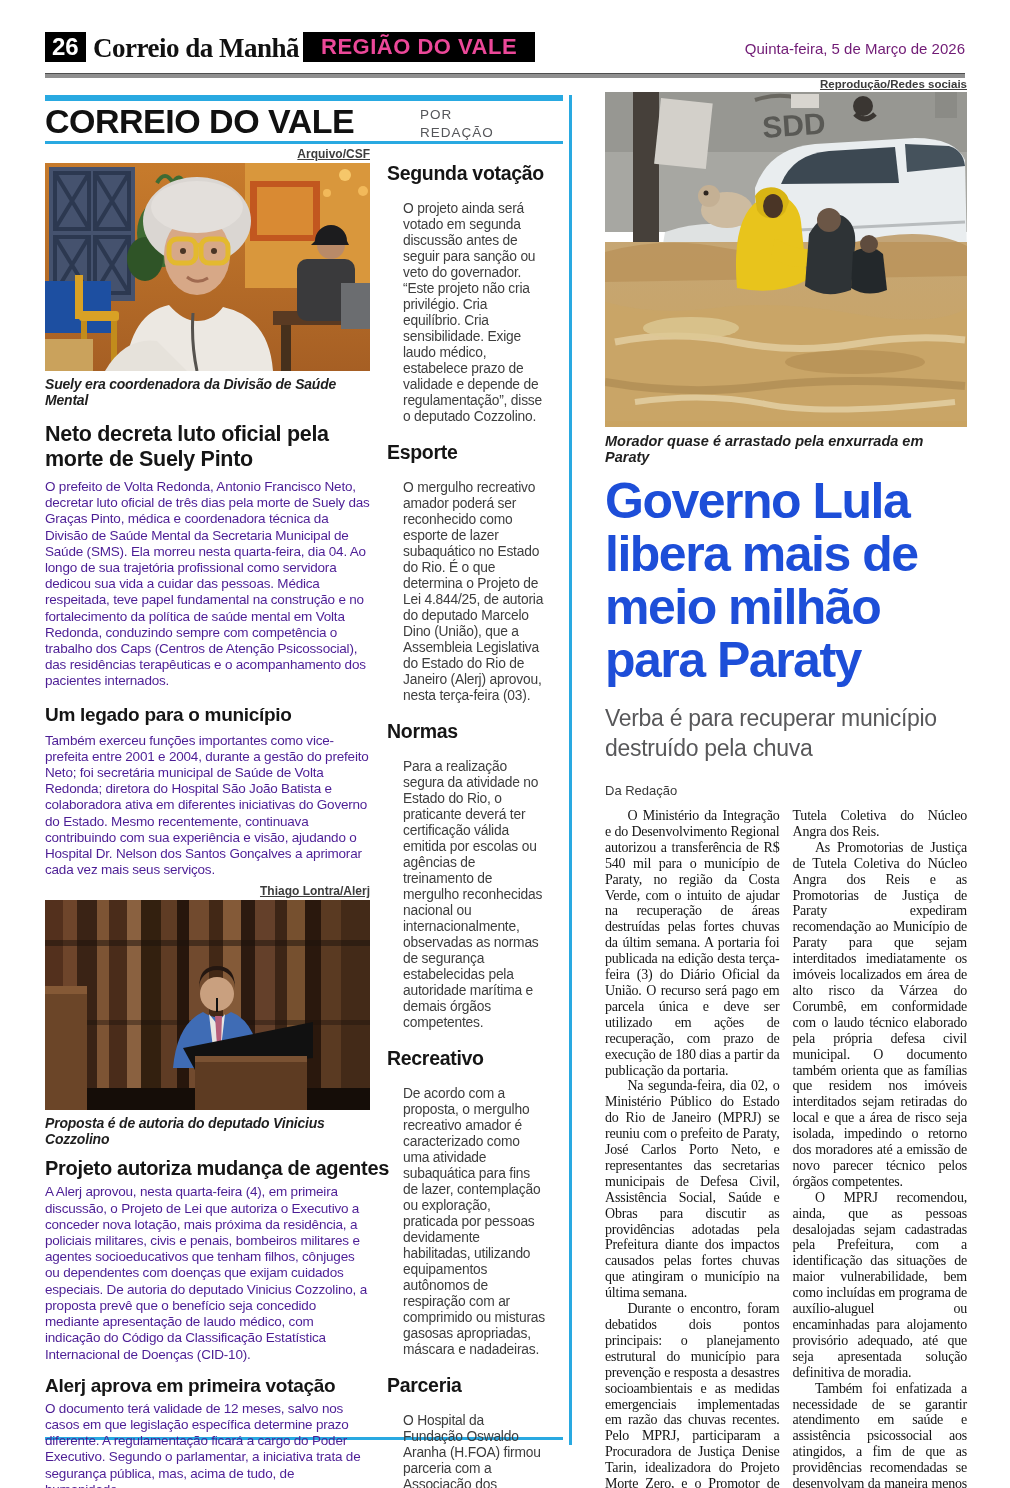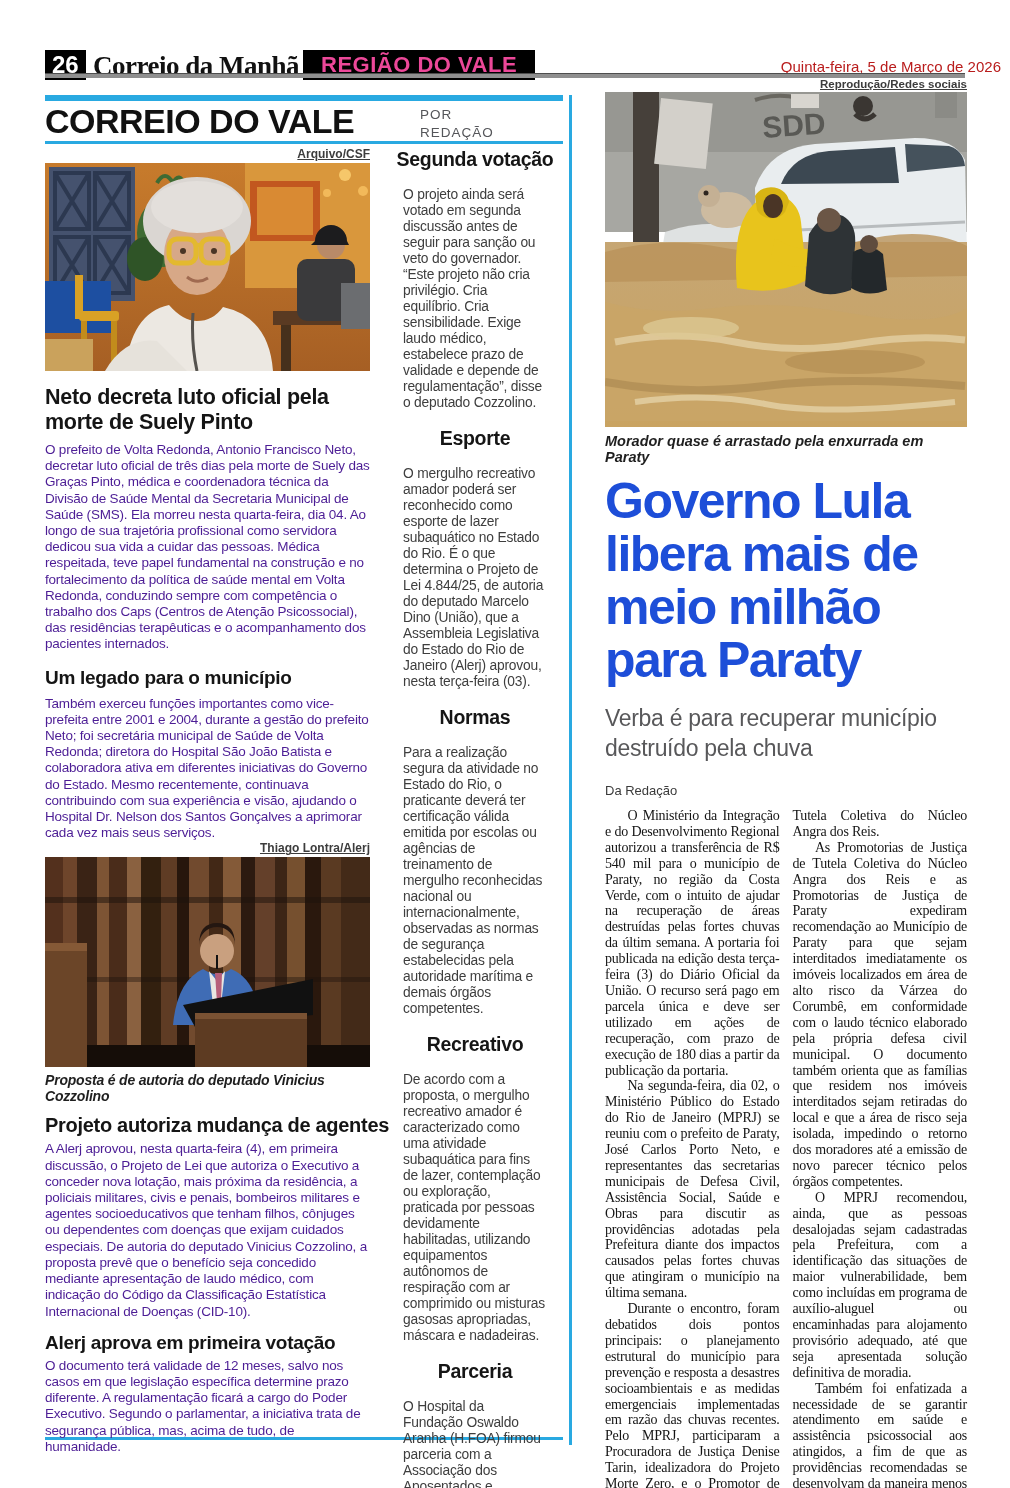--- a/index.html
+++ b/index.html
@@ -1,26 +1,26 @@
 <!DOCTYPE html>
 <html lang="pt"><head>
 <meta charset="utf-8">
 <style>
   html,body{margin:0;padding:0;background:#e9e9e9;}
   .page{position:relative;width:1010px;height:1488px;background:#ffffff;overflow:hidden;
         font-family:"Liberation Sans",sans-serif;color:#1a1a1a;}
   
-  .hdr{position:absolute;left:45px;top:50px;width:920px;height:32px;padding-left:36px;}
+  .hdr{position:absolute;left:45px;top:32px;width:920px;height:32px;}
   .pagenum{position:absolute;left:0;top:0;background:#000;color:#fff;font-weight:bold;
            font-size:24px;line-height:30px;padding:0 7px;}
   .nameplate{position:absolute;left:48px;top:1px;font-family:"Liberation Serif",serif;
              font-weight:bold;font-size:27px;letter-spacing:-0.5px;color:#111;text-align:center;}
   .section-banner{position:absolute;left:258px;top:0;background:#000;color:#ec4899;
                   font-weight:bold;font-size:22px;line-height:30px;padding:0 18px;letter-spacing:0.5px;}
-  .hdr-date{position:absolute;right:0;top:8px;font-size:15px;color:#b91c1c;}
+  .hdr-date{position:absolute;right:0;top:8px;font-size:15px;color:#701a75;}
   .hdr-rule{position:absolute;left:45px;top:73px;width:920px;height:4px;background:#8f8f8f;border-top:1px solid #4d4d4d;}
   
   .blue-top{position:absolute;left:45px;top:95px;width:518px;height:6px;}
   .blue-rule2{position:absolute;left:45px;top:141px;width:518px;height:3px;}
   .blue-bottom{position:absolute;left:45px;top:1437px;width:518px;height:3px;}
   .vdivider{position:absolute;left:569px;top:95px;width:3px;height:1350px;}
   
   .masthead{position:absolute;left:45px;top:102px;font-size:34px;font-weight:800;
             letter-spacing:-0.5px;color:#111;}
   .por-redacao{position:absolute;left:420px;top:106px;width:110px;font-size:13.5px;
@@ -31,21 +31,21 @@
   .col-right{position:absolute;left:605px;top:78px;width:362px;}
   .credit{font-size:12px;font-weight:bold;color:#3c3c3c;text-align:right;margin:0 0 2px 0;text-decoration:underline;}
   .caption{font-size:14px;font-style:italic;font-weight:600;color:#1f1f1f;margin:5px 0 0 0;letter-spacing:-0.2px;}
   .photo{display:block;width:100%;}
   
   .h-main{font-size:21.5px;line-height:25px;font-weight:700;letter-spacing:-0.3px;margin:14px 0 0 0;color:#151515;}
   .h-sub{font-size:19px;font-weight:700;letter-spacing:-0.3px;margin:14px 0 0 0;color:#151515;white-space:nowrap;}
   .body-sans{font-size:13.5px;line-height:16.2px;letter-spacing:-0.2px;color:#4c1d95;margin:7px 0 0 0;}
   .body-sans p{margin:0;}
   
-  .mid-h{font-size:19.5px;font-weight:700;letter-spacing:-0.3px;margin:1px 0 3px 0;color:#151515;text-align:center;}
+  .mid-h{font-size:19.5px;font-weight:700;letter-spacing:-0.3px;margin:15px 0 3px 0;color:#151515;}
   .mid-b{font-size:13.8px;line-height:16px;letter-spacing:-0.2px;color:#3e3e3e;margin:16px;}
   
   .r-caption{font-size:14.5px;font-style:italic;font-weight:600;color:#1f1f1f;margin:6px 0 0 0;}
   .r-headline{margin:10px 0 0 0;font-size:50px;line-height:53px;font-weight:700;letter-spacing:-1.5px;color:#1d4ed8;}
   .r-headline span{display:block;white-space:nowrap;}
   .r-sub{margin:16px 0 0 0;font-size:23px;line-height:30px;font-weight:400;letter-spacing:-0.3px;color:#58585a;}
   .r-byline{margin:20px 0 10px 0;font-size:13px;color:#3a3a3a;}
   .r-body{font-family:"Liberation Serif",serif;font-size:14px;line-height:15.9px;letter-spacing:-0.2px;
           color:#141414;text-align:justify;column-count:2;column-gap:13px;}
   .r-body p{margin:0;text-indent:1.6em;}
@@ -121,30 +121,31 @@
       <rect x="124" y="76" width="27" height="24" rx="8" fill="none" stroke="#e3b92f" stroke-width="5"></rect>
       <rect x="156" y="76" width="27" height="24" rx="8" fill="none" stroke="#e3b92f" stroke-width="5"></rect>
       <path d="M151 82 h6" stroke="#e3b92f" stroke-width="4"></path>
       <circle cx="138" cy="88" r="3" fill="#4a3526"></circle>
         <circle cx="169" cy="88" r="3" fill="#4a3526"></circle>
       <path d="M142 114 q10 8 21 1" stroke="#a06a50" stroke-width="3" fill="none"></path>
       <path d="M80 208 q6 -58 44 -66 q14 16 28 16 q16 0 26 -14 q46 10 50 64 z" fill="#ece8e2"></path>
       <path d="M148 150 q-2 30 4 58" stroke="#55524e" stroke-width="3" fill="none"></path>
       <path d="M60 208 q20 -34 52 -30 l30 30 z" fill="#e6e2db"></path>
     </svg>
+    <p class="caption">Suely era coordenadora da Divisão de Saúde Mental</p>
 
     <h2 class="h-main">
         <span style="display:block">Neto decreta luto oficial pela</span>
         <span style="display:block">morte de Suely Pinto</span>
       </h2>
     <div class="body-sans">O prefeito de Volta Redonda, Antonio Francisco Neto, decretar luto oficial de três dias pela morte de Suely das Graças Pinto, médica e coordenadora técnica da Divisão de Saúde Mental da Secretaria Municipal de Saúde (SMS). Ela morreu nesta quarta-feira, dia 04. Ao longo de sua trajetória profissional como servidora dedicou sua vida a cuidar das pessoas. Médica respeitada, teve papel fundamental na construção e no fortalecimento da política de saúde mental em Volta Redonda, conduzindo sempre com competência o trabalho dos Caps (Centros de Atenção Psicossocial), das residências terapêuticas e o acompanhamento dos pacientes internados.</div>
     <h3 class="h-sub">Um legado para o município</h3>
     <div class="body-sans">Também exerceu funções importantes como vice-prefeita entre 2001 e 2004, durante a gestão do prefeito Neto; foi secretária municipal de Saúde de Volta Redonda; diretora do Hospital São João Batista e colaboradora ativa em diferentes iniciativas do Governo do Estado. Mesmo recentemente, continuava contribuindo com sua experiência e visão, ajudando o Hospital Dr. Nelson dos Santos Gonçalves a aprimorar cada vez mais seus serviços.</div>
 
-    <p class="credit" style="">Thiago Lontra/Alerj</p>
+    <p class="credit" style="margin-top:6px">Thiago Lontra/Alerj</p>
     <svg class="photo" viewBox="0 0 325 210" width="325" height="210">
       <rect width="325" height="210" fill="#2e1d13"></rect>
       <g>
         <rect x="0" y="0" width="18" height="210" fill="#53301d"></rect>
           <rect x="18" y="0" width="14" height="210" fill="#6e452b"></rect>
         <rect x="32" y="0" width="20" height="210" fill="#3a2315"></rect>
           <rect x="52" y="0" width="12" height="210" fill="#7d5434"></rect>
         <rect x="64" y="0" width="18" height="210" fill="#4a2c1a"></rect>
           <rect x="82" y="0" width="14" height="210" fill="#8a6140"></rect>
         <rect x="96" y="0" width="20" height="210" fill="#33200f"></rect>

